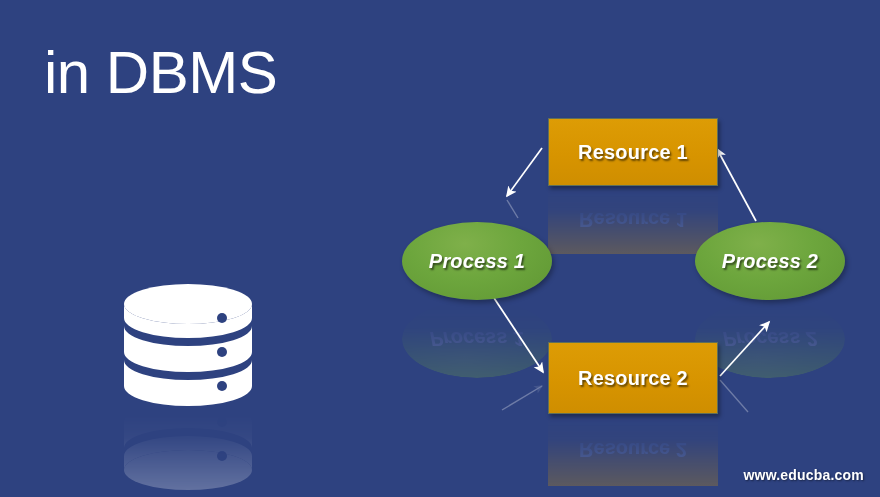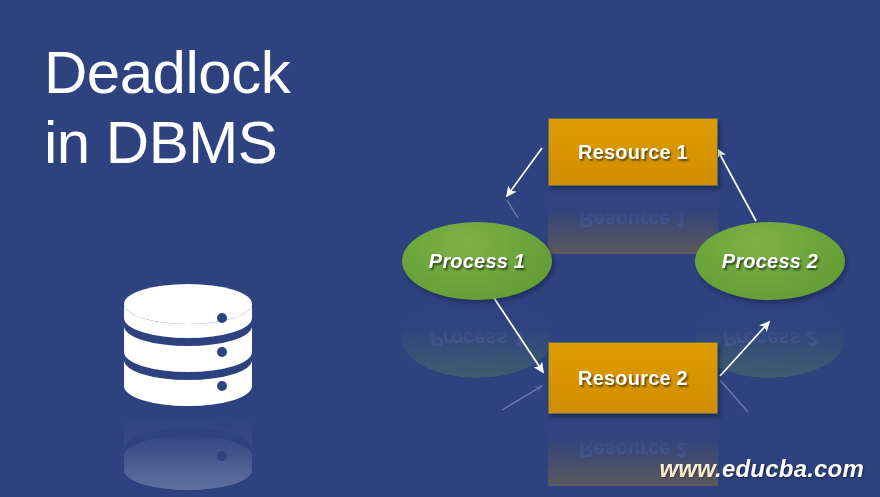--- a/index.html
+++ b/index.html
@@ -116,34 +116,32 @@
     height: 360px;
     z-index: 2;
   }
 
   
   #site-url {
     position: absolute;
     right: 16px;
     bottom: 14px;
     color: #ffffff;
-    font-size: 24px;
+    font-size: 14px;
     font-weight: bold;
     letter-spacing: 0.2px;
     text-shadow: 1px 1px 2px rgba(0,0,0,0.45);
-    font-style: italic;
   }
 </style>
 </head>
 <body style="background: rgb(46, 66, 128);">
 
 <div id="banner" style="background: rgb(46, 66, 128);">
 
   <div id="title-block">
-    <div class="title-line">Deadlock</div>
     <div class="title-line">in DBMS</div>
   </div>
 
   <div id="db-icon-wrap">
     <svg width="136" height="132" viewBox="0 0 136 132" xmlns="http://www.w3.org/2000/svg">
       <g fill="#ffffff">
 
         <path d="M4 78 L4 104 a64 20 0 0 0 128 0 L132 78 a64 20 0 0 1 -128 0 Z"></path>
 
         <path d="M4 44 L4 70 a64 20 0 0 0 128 0 L132 44 a64 20 0 0 1 -128 0 Z"></path>

